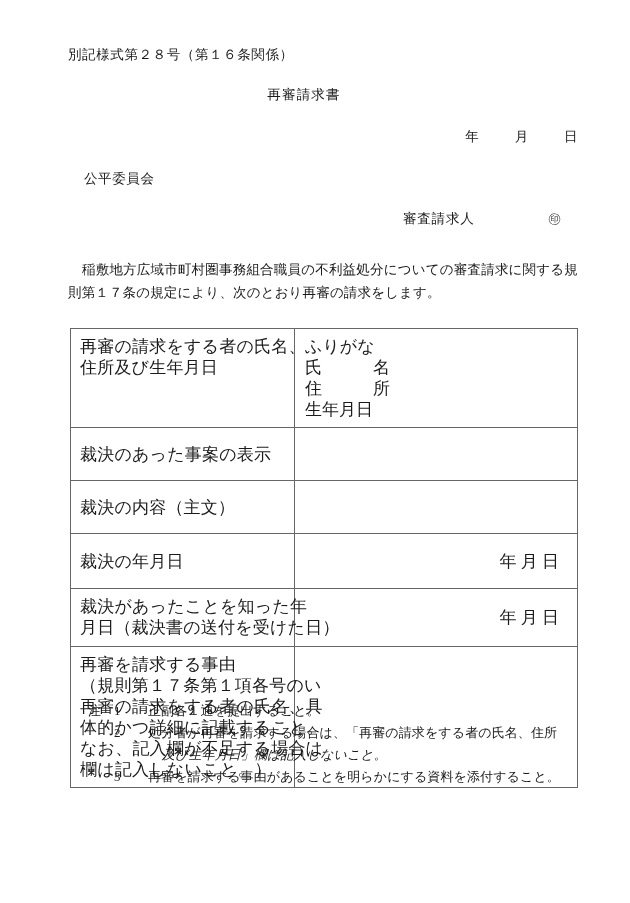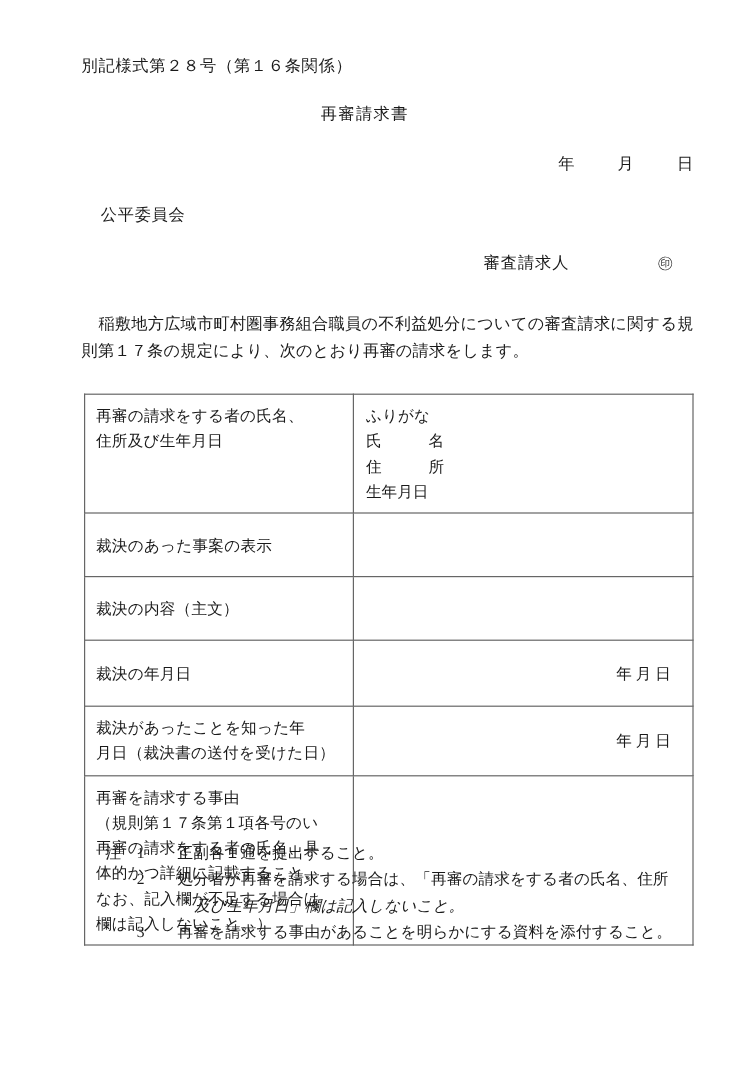--- a/index.html
+++ b/index.html
@@ -99,21 +99,21 @@
   }
 
   
   .form-table {
     position: absolute;
     left: 70px;
     top: 328px;
     width: 508px;
     border-collapse: collapse;
     table-layout: fixed;
-    font-size: 13px;
+    font-size: 17px;
   }
   .form-table td {
     border: 1px solid #666666;
     vertical-align: top;
     padding: 0;
     background: #ffffff;
   }
   .form-table td.label-cell {
     width: 206px;
     padding: 7px 8px 7px 9px;

